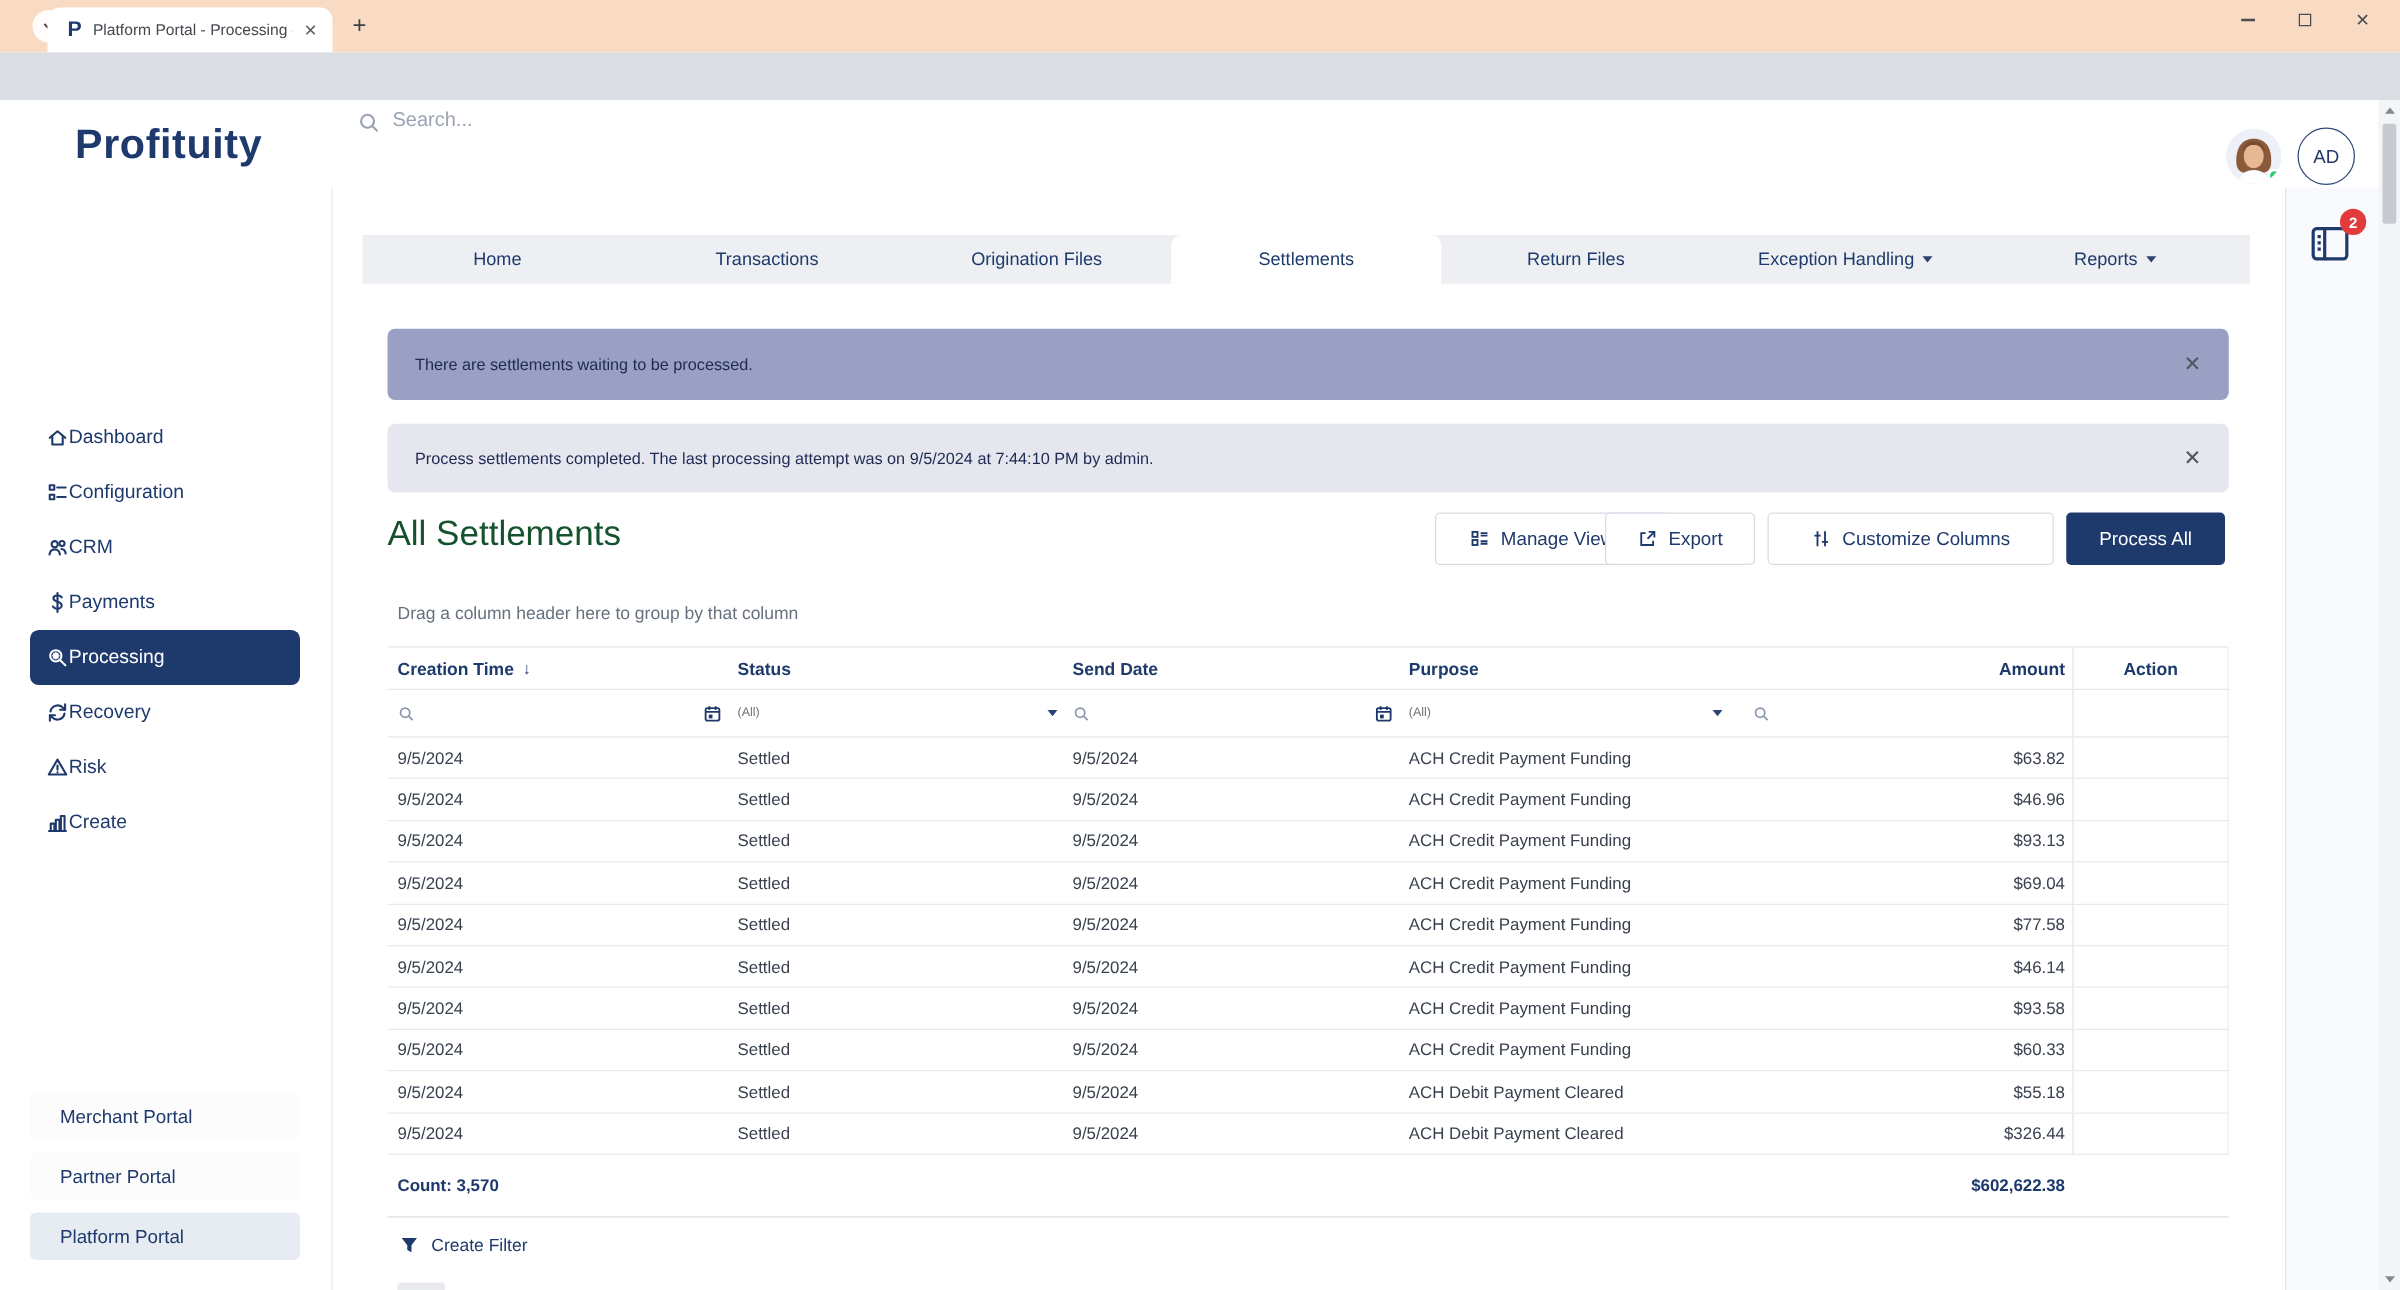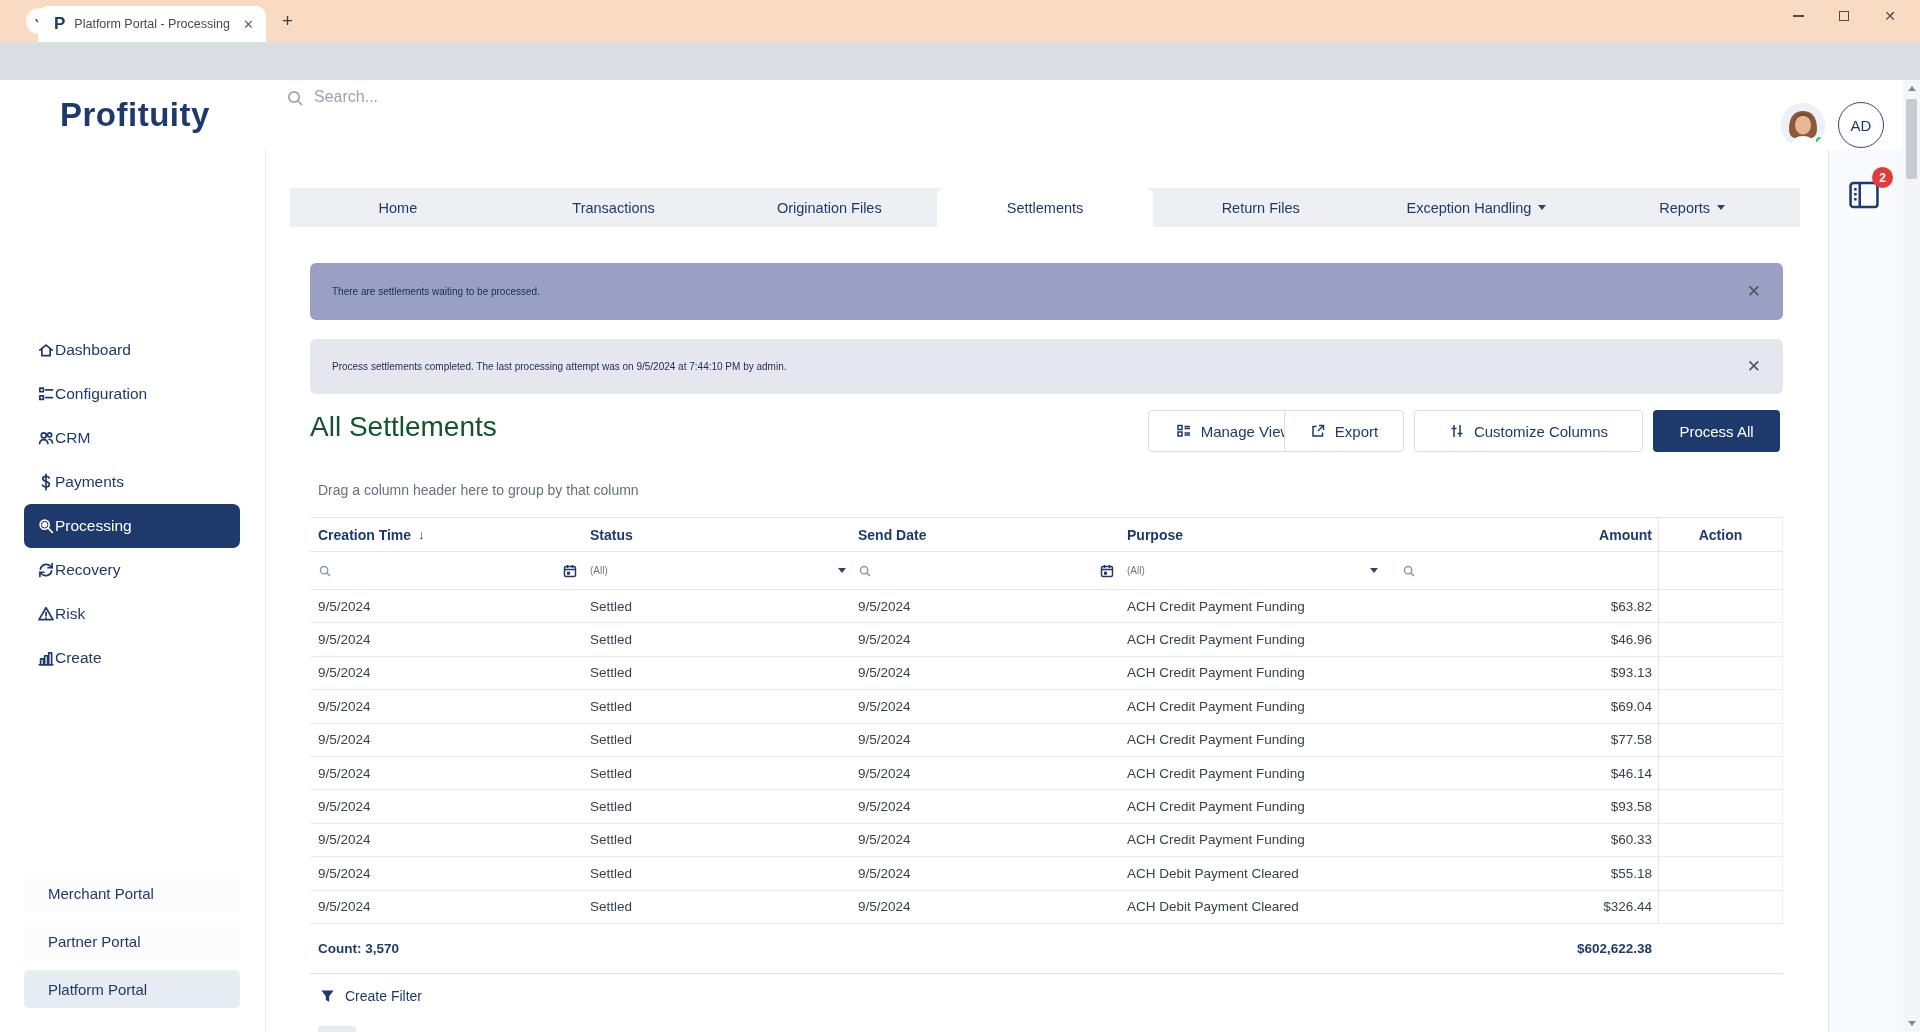--- a/index.html
+++ b/index.html
@@ -90,21 +90,21 @@
   #ptabs{left:290px;top:188px;width:1510px;height:39px;background:#edeff3;display:flex}
   .ptab{flex:1;display:flex;align-items:center;justify-content:center;gap:7px;font-size:14.5px;color:#1e3a6c;cursor:pointer}
   .ptab.active{background:#fff;border-radius:8px 8px 0 0}
   .caret{display:inline-block;width:0;height:0;border-left:4.5px solid transparent;border-right:4.5px solid transparent;
     border-top:5px solid #2c4270}
 
   
   .banner{left:310px;width:1473px;border-radius:6px;display:flex;align-items:center;padding:0 22px}
   #banner1{top:263px;height:57px;background:#9aa0c4}
   #banner2{top:339px;height:55px;background:#e6e6ef}
-  .banner .btxt{font-size:10px;color:#1e2a52}
+  .banner .btxt{font-size:13px;color:#1e2a52}
   .banner .bclose{margin-left:auto;font-size:17px;color:#52565e;cursor:pointer}
 
   
   #pgtitle{left:310px;top:411px;font-size:28px;font-weight:400;color:#14532d}
   .actbtn{top:410px;height:42px;background:#fff;border:1px solid #d8dce3;border-radius:4px;display:flex;
     align-items:center;justify-content:center;gap:9px;font-size:15px;color:#1e3a6c;cursor:pointer}
   #btn-manage{left:1148px;width:188px}
   #btn-export{left:1284px;width:120px}
   #btn-columns{left:1414px;width:229px}
   #btn-process{left:1653px;width:127px;background:#1e3a6c;border:none;color:#fff;font-size:15px;border-radius:4px;

